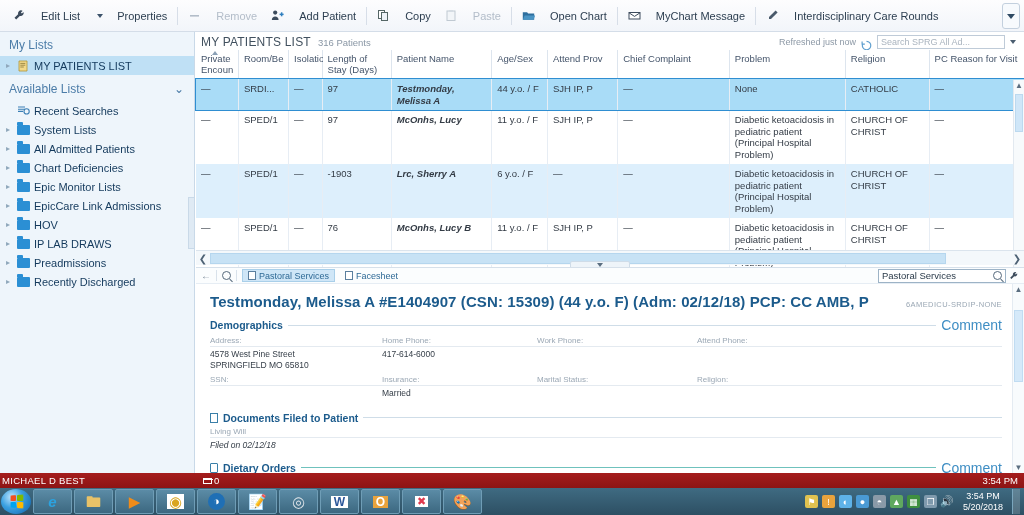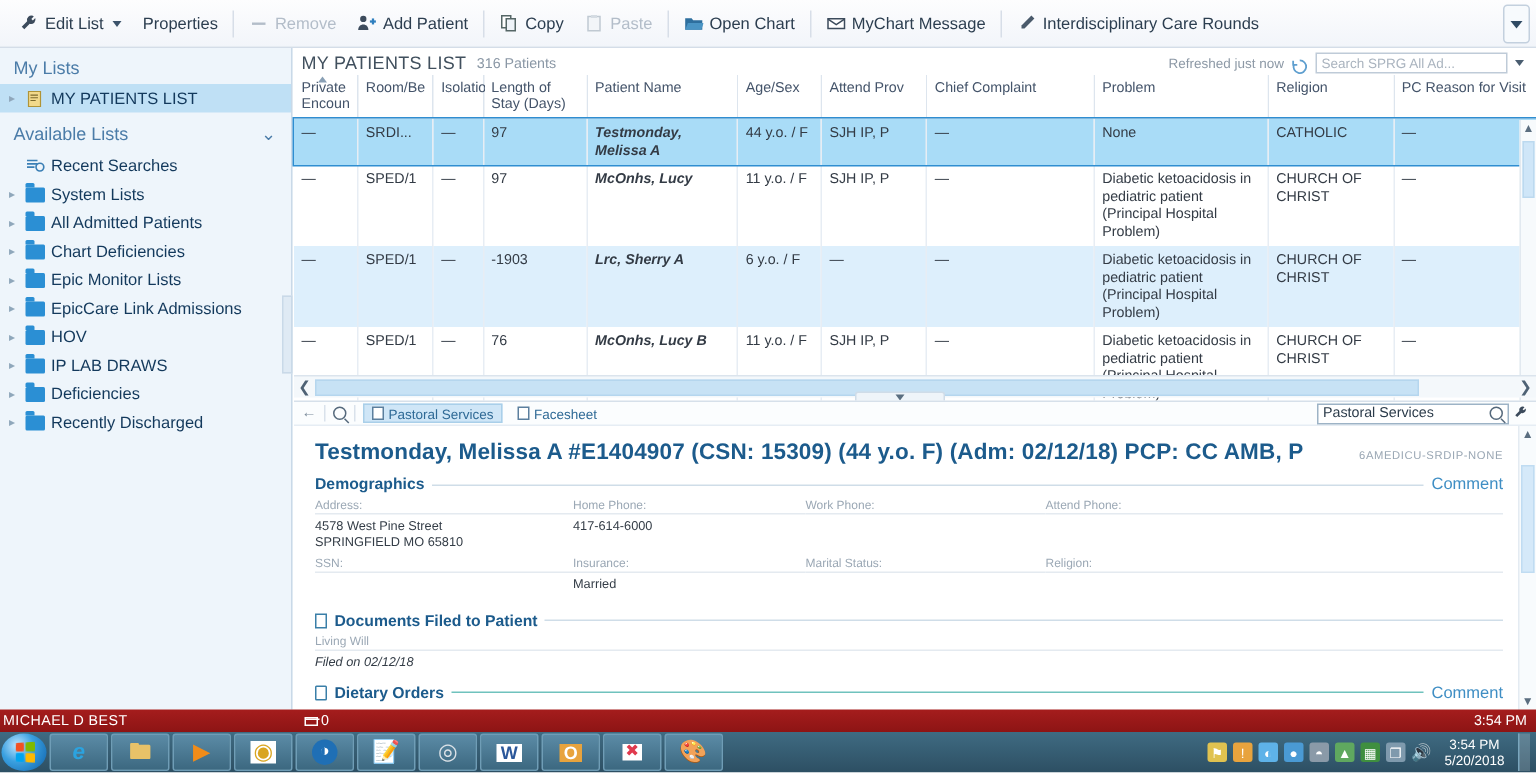--- a/index.html
+++ b/index.html
@@ -12,21 +12,21 @@
   .app { position: relative; width: 1024px; height: 515px; }
 
   
   .toolbar {
     position: absolute; left: 0; top: 0; width: 1024px; height: 32px;
     background: linear-gradient(#fdfdfe, #f2f5fa);
     border-bottom: 1px solid #d4dde8;
     display: flex; align-items: center; padding-left: 6px;
   }
   .tb-btn {
-    display: flex; align-items: center; gap: 4px;
+    display: flex; align-items: center; gap: 15px;
     height: 24px; padding: 0 7px; font-size: 11px; color: #2c3e50;
     white-space: nowrap; cursor: default;
   }
   .tb-btn.disabled { color: #b3bdc9; }
   .tb-sep { width: 1px; height: 18px; background: #d7dee8; margin: 0 3px; }
   .tb-ico { width: 13px; height: 13px; flex: 0 0 13px; position: relative; }
   .caret-dn {
     width: 0; height: 0; border-left: 3.5px solid transparent;
     border-right: 3.5px solid transparent; border-top: 4px solid #3c536b;
     margin-left: 2px;
@@ -213,21 +213,21 @@
     letter-spacing: .4px;
   }
 
   .section { padding: 3px 22px 0 14px; }
   .sec-title-row { display: flex; align-items: center; gap: 5px; }
   .sec-title {
     font-size: 10.5px; color: #1c5b8c; font-weight: bold; white-space: nowrap;
   }
   .sec-rule { flex: 1; height: 1px; background: #cfdde8; }
   .sec-rule.teal { background: #6fc2bd; height: 1.4px; }
-  .sec-comment { font-size: 11px; color: #3f8ec4; text-align: right; }
+  .sec-comment { font-size: 14px; color: #3f8ec4; text-align: right; }
   .demo-grid {
     display: grid; grid-template-columns: 172px 155px 160px 1fr;
     margin-top: 3px;
   }
   .dlabel {
     font-size: 8px; color: #9ba8b5; border-bottom: 1px solid #e4eaf0;
     padding-bottom: 1px;
   }
   .dval { font-size: 8.5px; color: #343d47; padding: 2px 0 5px 0; line-height: 10.5px; }
   .sec-sub { font-size: 8px; color: #9ba8b5; padding-top: 3px; }
@@ -464,21 +464,21 @@
       <span>HOV</span>
     </div>
     <div class="side-item">
       <span class="expander">▸</span>
       <span class="folder"></span>
       <span>IP LAB DRAWS</span>
     </div>
     <div class="side-item">
       <span class="expander">▸</span>
       <span class="folder"></span>
-      <span>Deficiencies</span>
+      <span>Preadmissions</span>
     </div>
     <div class="side-item">
       <span class="expander">▸</span>
       <span class="folder"></span>
       <span>Recently Discharged</span>
     </div>
     <div class="side-scroll-tab"></div>
   </div>
 
   <div class="listpane">

